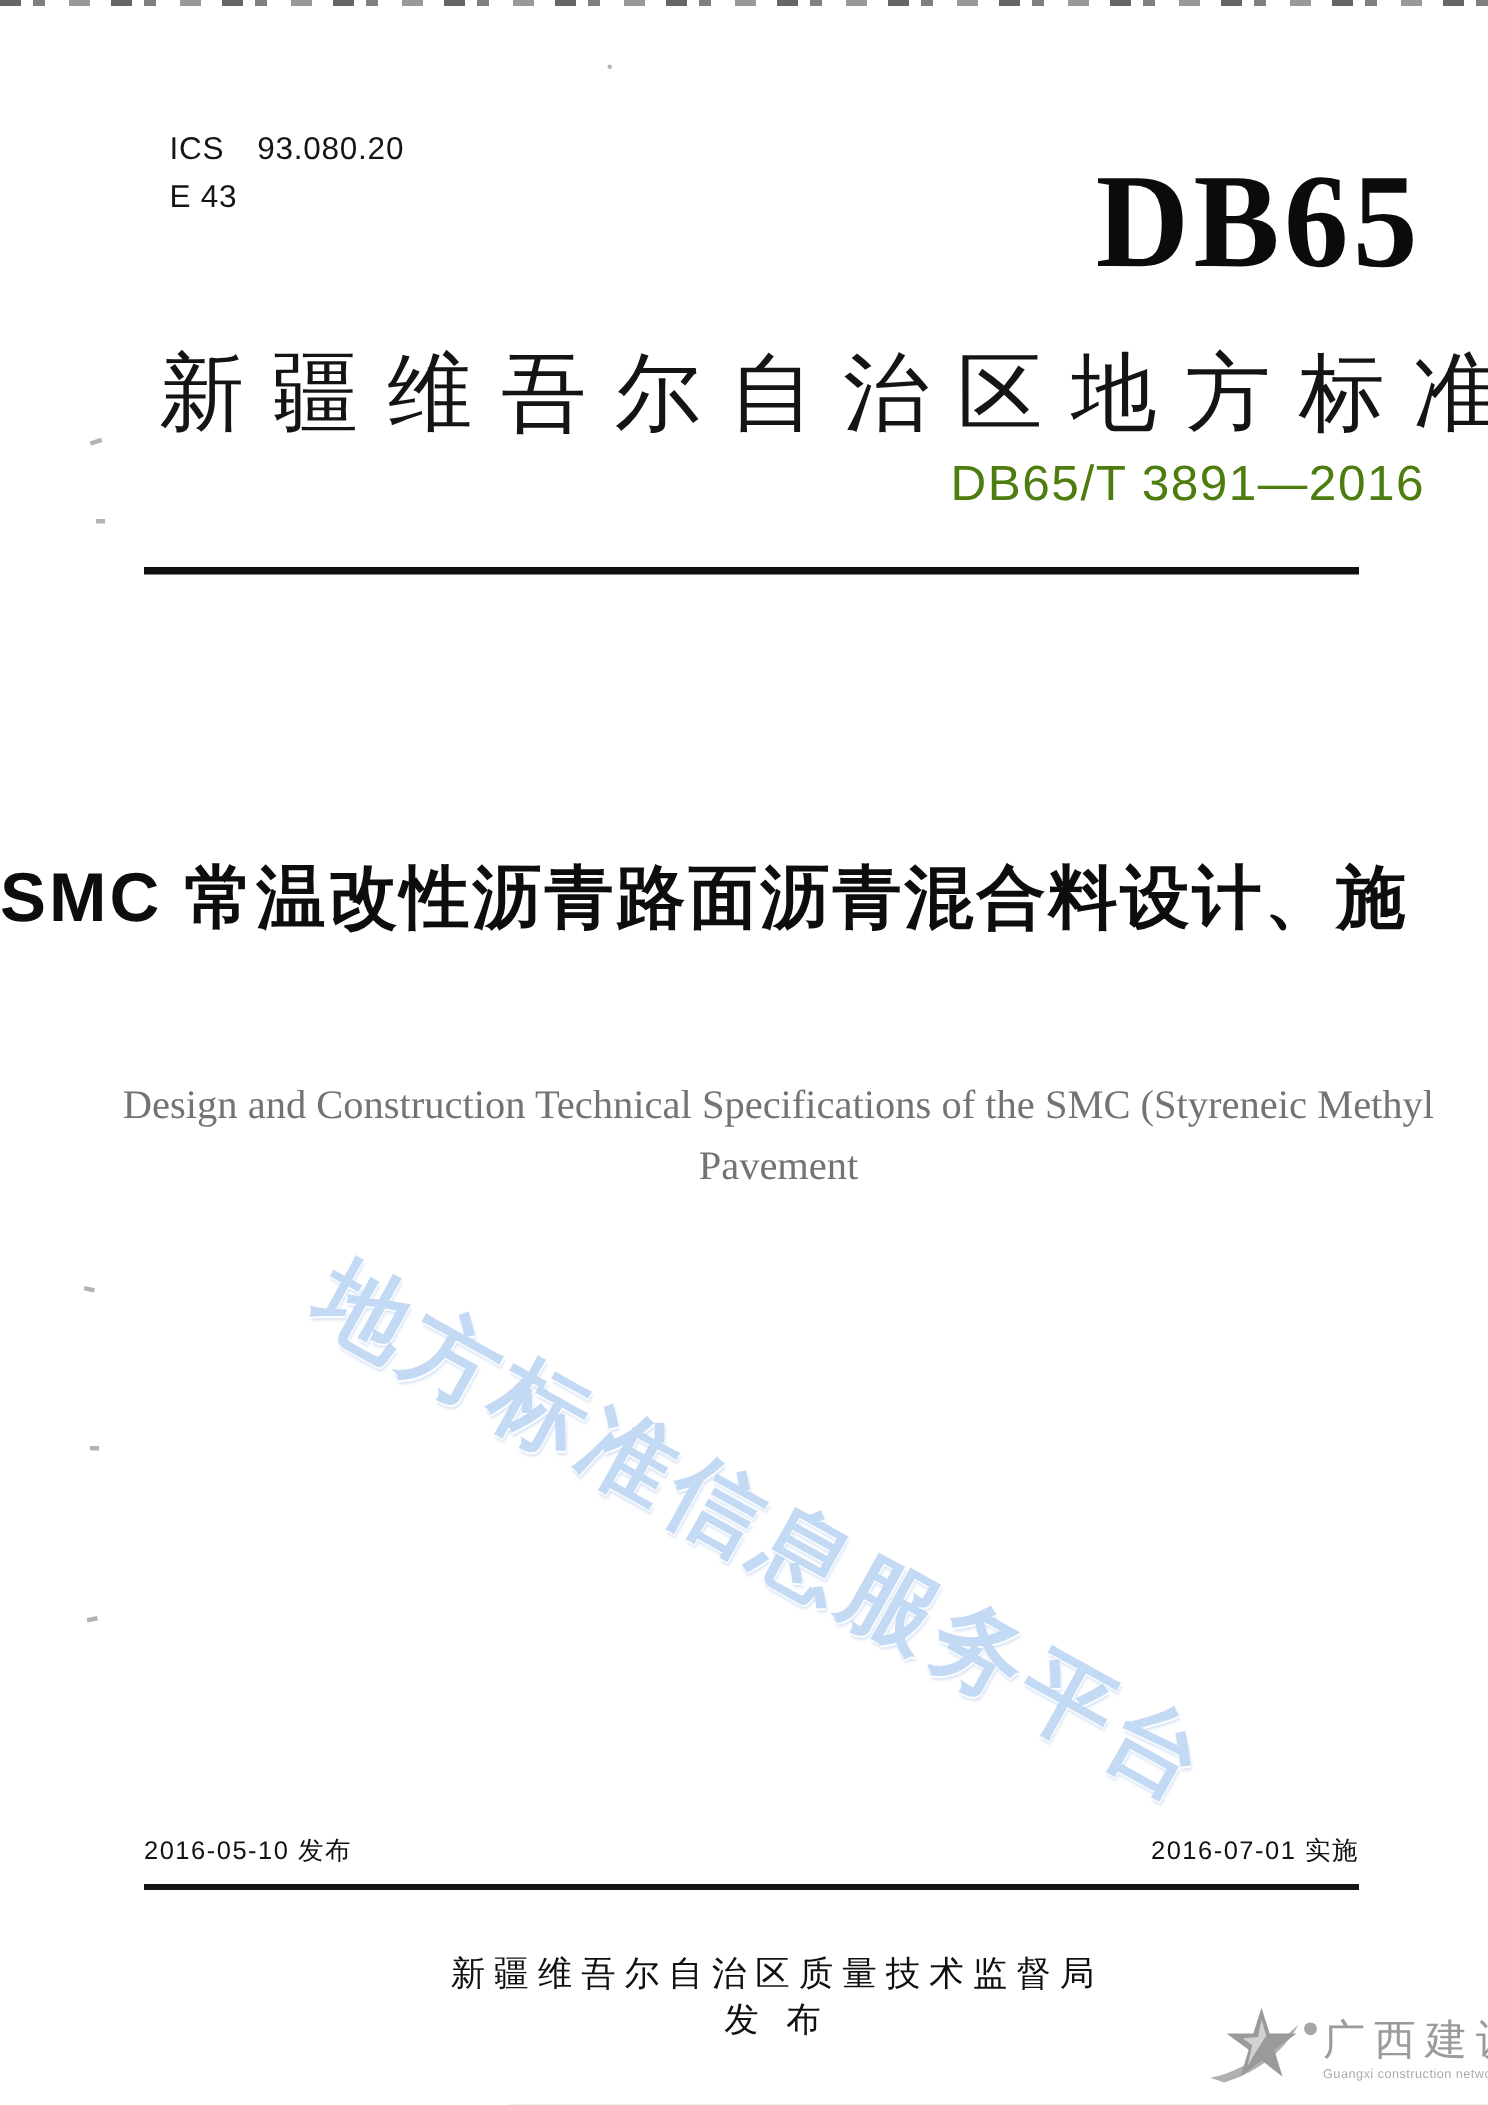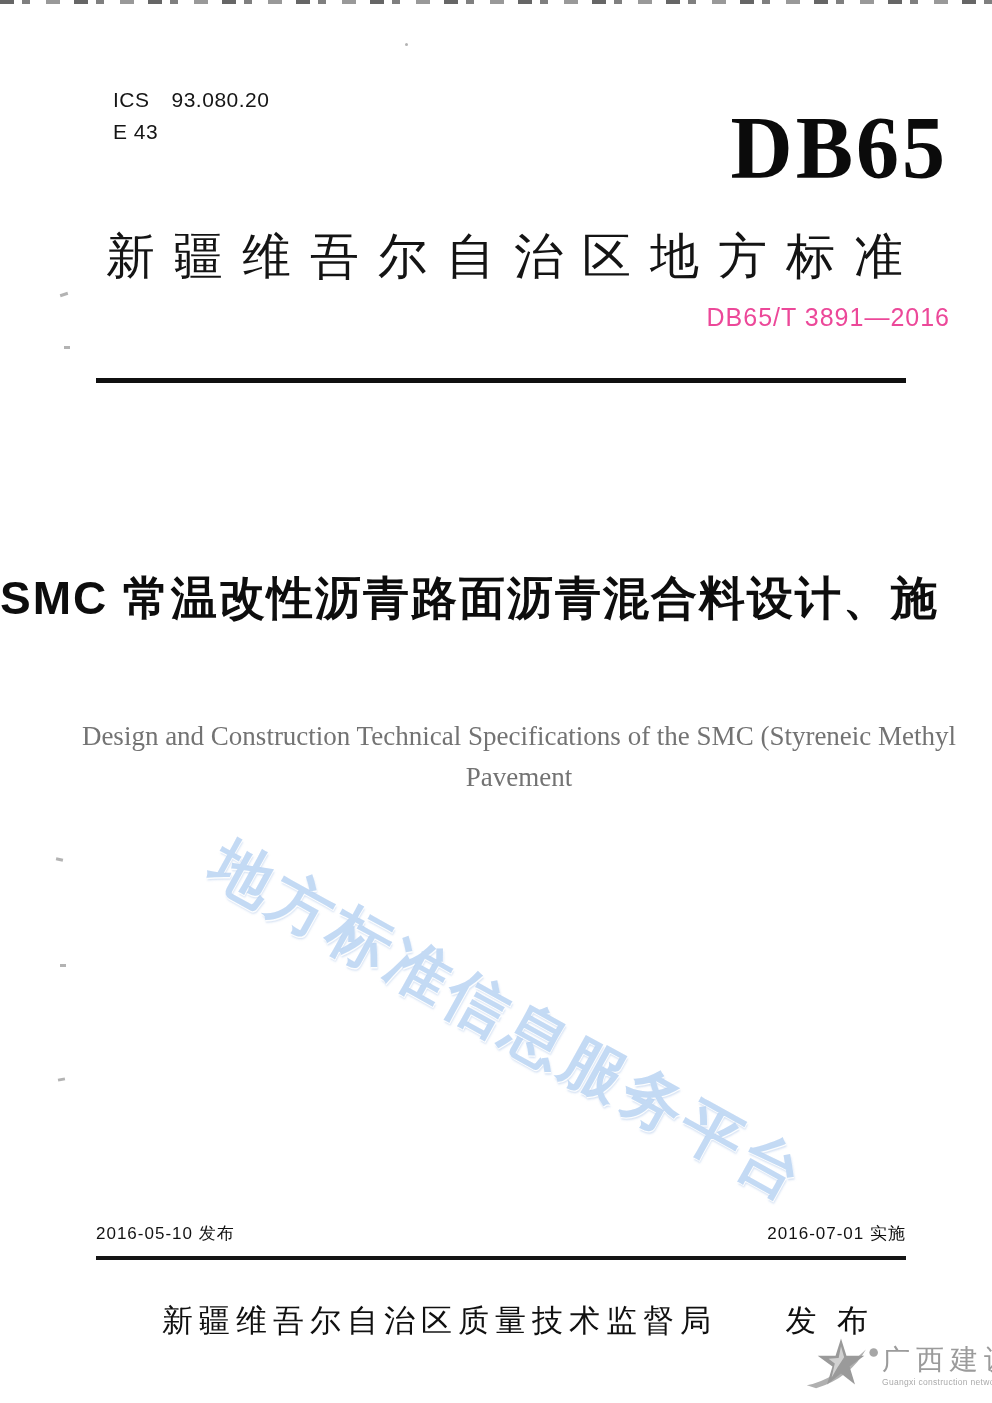--- a/index.html
+++ b/index.html
@@ -31,26 +31,26 @@
   .db65-logo{
     position:absolute;right:90px;top:104px;
     font-family:"Liberation Serif","DejaVu Serif",serif;
     font-weight:900;font-size:86px;line-height:1;
     letter-spacing:3px;color:#0b0b0b;
     transform:scaleY(1.04);
   }
 
   .std-type{
     position:absolute;left:106px;top:224px;width:800px;
-    font-size:49px;font-weight:500;color:#141414;
+    font-size:57px;font-weight:500;color:#141414;
     letter-spacing:19px;white-space:nowrap;
   }
   .std-num{
     position:absolute;right:88px;top:303px;
-    font-size:25px;letter-spacing:1px;color:#ec4899;font-weight:500;
+    font-size:33px;letter-spacing:1px;color:#4d7c0f;font-weight:500;
   }
   .rule-top{
     position:absolute;left:96px;top:378px;width:810px;height:5px;
     background:#101010;
   }
 
   .zh-title{
     position:absolute;left:0;top:566px;width:100%;
     text-align:left;font-size:46px;font-weight:700;
     line-height:64px;letter-spacing:2px;color:#0d0d0d;margin:0;
@@ -77,22 +77,23 @@
     display:flex;justify-content:space-between;
     font-size:17px;font-weight:500;letter-spacing:1px;color:#121212;
   }
   .rule-bottom{
     position:absolute;left:96px;top:1256px;width:810px;height:4px;
     background:#151515;
   }
   .publisher-row{
     position:absolute;left:162px;top:1300px;width:712px;
     display:flex;justify-content:space-between;align-items:center;
-    font-size:31px;font-weight:500;letter-spacing:6px;color:#101010;
+    font-size:23px;font-weight:500;letter-spacing:6px;color:#101010;
     white-space:nowrap;
+    flex-direction:column;
   }
 
   .corner-logo{
     position:absolute;right:6px;bottom:6px;width:230px;height:62px;
     color:#9b9b9b;
     text-align:center;
   }
   .corner-logo .star-wrap{position:absolute;left:0;top:2px;width:78px;height:56px;}
   .corner-logo .brand{
     position:absolute;left:80px;top:6px;

